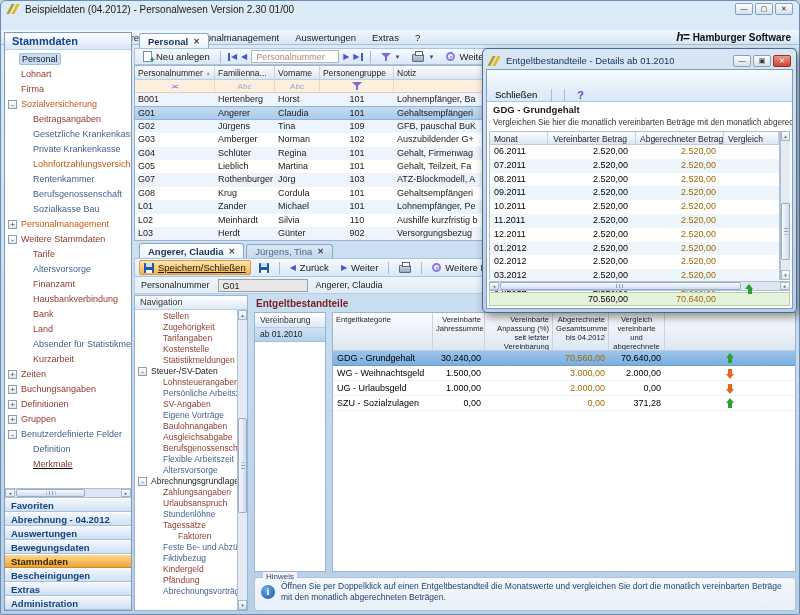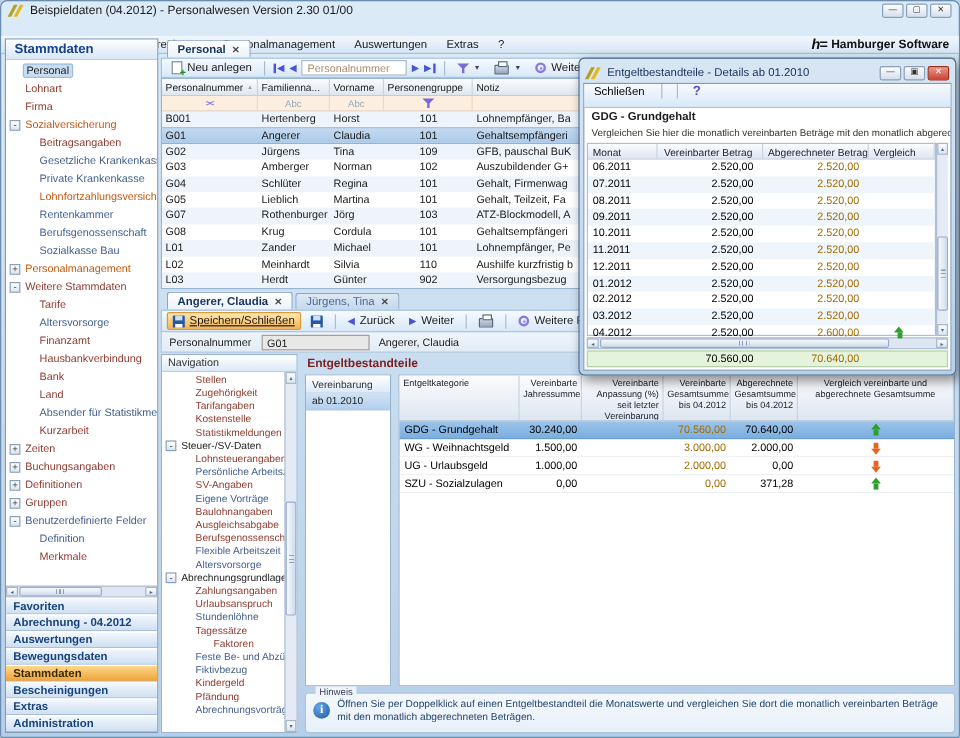--- a/index.html
+++ b/index.html
@@ -124,21 +124,21 @@
   .cellc{display:flex;align-items:center;justify-content:center;}
   
   .hint{flex:0 0 34px;margin-top:5px;border:1px solid #b0c4d8;border-radius:3px;position:relative;background:linear-gradient(#f4f8fc,#e8f0f8);padding:3px 6px 2px 26px;}
   .hint-label{position:absolute;top:-6px;left:8px;background:#eef4fa;font-size:8px;color:#446;padding:0 3px;}
   .hint-icon{position:absolute;left:6px;top:7px;width:14px;height:14px;border-radius:50%;background:radial-gradient(circle at 35% 30%,#6aa6e0,#1a5aa8);color:#fff;font-size:10px;font-weight:bold;text-align:center;line-height:14px;font-family:"Liberation Serif",serif;}
   .hint-text{font-size:8.5px;color:#24456e;line-height:1.3;}
   
   .popup{position:absolute;left:482px;top:48px;width:315px;height:265px;background:linear-gradient(#d8e6f4,#b8cfe8);border:1px solid #4a6a92;border-radius:5px;box-shadow:3px 4px 10px rgba(0,0,0,.45);padding:3px;display:flex;flex-direction:column;z-index:10;}
   .popup-title{height:17px;display:flex;align-items:center;font-size:9.5px;color:#15315a;padding:0 2px;}
   .popup-body{flex:1;background:#fff;border:1px solid #7f9db9;display:flex;flex-direction:column;min-height:0;}
-  .popup-toolbar{height:20px;background:linear-gradient(#f6fafd,#d8e8f8);border-bottom:1px solid #a8c4e0;display:flex;align-items:flex-start;gap:8px;padding:0 4px;font-size:9.5px;}
+  .popup-toolbar{height:32px;background:linear-gradient(#f6fafd,#d8e8f8);border-bottom:1px solid #a8c4e0;display:flex;align-items:flex-end;gap:8px;padding:0 4px;font-size:9.5px;}
   .popup-heading{height:15px;font-size:9.5px;font-weight:bold;color:#1a1a1a;padding:2px 0 0 6px;}
   .popup-desc{height:14px;font-size:8.2px;color:#333;padding:1px 0 0 6px;white-space:nowrap;overflow:hidden;}
   .popup-gridwrap{flex:1;display:flex;min-height:0;padding:0 2px;}
   .pop-grid{flex:1;border:1px solid #b0c0d4;display:flex;flex-direction:column;min-width:0;}
   .oprow{display:grid;grid-template-columns:58px 88px 88px 1fr;}
   .pop-head{height:15px;background:linear-gradient(#fbfcfe,#dde7f1);border-bottom:1px solid #c0cedc;}
   .pop-head .cell{font-size:8.5px;color:#223;padding:2px 8px 0 4px;border-right:1px solid #c8d4e0;overflow:hidden;white-space:nowrap;}
   .pop-body .oprow{height:13.8px;font-size:9px;}
   .pop-body .oprow:nth-child(even){background:#eef5fb;}
   .pop-body .cell{padding:0 8px 0 4px;line-height:13.8px;overflow:hidden;}
@@ -204,21 +204,21 @@
           <div class="trow" style="padding-left: 26px;"><span class="tlabel tone-r">Bank</span></div>
           <div class="trow" style="padding-left: 26px;"><span class="tlabel tone-r">Land</span></div>
           <div class="trow" style="padding-left: 26px;"><span class="tlabel tone-b">Absender für Statistikmeldung</span></div>
           <div class="trow" style="padding-left: 26px;"><span class="tlabel tone-r">Kurzarbeit</span></div>
           <div class="trow" style="padding-left: 14px;"><span class="expander">+</span><span class="tlabel tone-r">Zeiten</span></div>
           <div class="trow" style="padding-left: 14px;"><span class="expander">+</span><span class="tlabel tone-r">Buchungsangaben</span></div>
           <div class="trow" style="padding-left: 14px;"><span class="expander">+</span><span class="tlabel tone-r">Definitionen</span></div>
           <div class="trow" style="padding-left: 14px;"><span class="expander">+</span><span class="tlabel tone-r">Gruppen</span></div>
           <div class="trow" style="padding-left: 14px;"><span class="expander">-</span><span class="tlabel tone-b">Benutzerdefinierte Felder</span></div>
           <div class="trow" style="padding-left: 26px;"><span class="tlabel tone-b">Definition</span></div>
-          <div class="trow" style="padding-left: 26px;"><span class="tlabel tone-r">Merkmale</span></div>
+          <div class="trow" style="padding-left: 26px; text-decoration: underline;"><span class="tlabel tone-r">Merkmale</span></div>
         </div>
       <div class="scroll-h">
         <span class="sc-btn">◂</span>
         <span class="sc-thumb"></span>
         <span class="sc-btn" style="margin-left:auto;">▸</span>
       </div>
       <div class="side-buttons" id="side-buttons">
           <div class="sbtn">Favoriten</div>
           <div class="sbtn">Abrechnung - 04.2012</div>
           <div class="sbtn">Auswertungen</div>
@@ -487,21 +487,20 @@
           <div class="content-body">
             <div class="verpanel">
               <div class="ver-header">Vereinbarung</div>
               <div class="ver-item">ab 01.2010</div>
             </div>
             <div class="egrid">
               <div class="erow egrid-head" id="egrid-head">
                   <span class="cell ">Entgeltkategorie</span>
                   <span class="cell r">Vereinbarte Jahressumme</span>
                   <span class="cell r">Vereinbarte Anpassung (%) seit letzter Vereinbarung</span>
-                  <span class="cell r">Vereinbarte Gesamtsumme bis 04.2012</span>
                   <span class="cell r">Abgerechnete Gesamtsumme bis 04.2012</span>
                   <span class="cell c">Vergleich vereinbarte und abgerechnete Gesamtsumme</span>
                 </div>
               <div class="ebody" id="egrid-body">
                   <div class="erow sel">
                     <span class="cell">GDG - Grundgehalt</span>
                     <span class="cell num">30.240,00</span>
                     <span class="cell num"></span>
                     <span class="cell num amber">70.560,00</span>
                     <span class="cell num">70.640,00</span>

